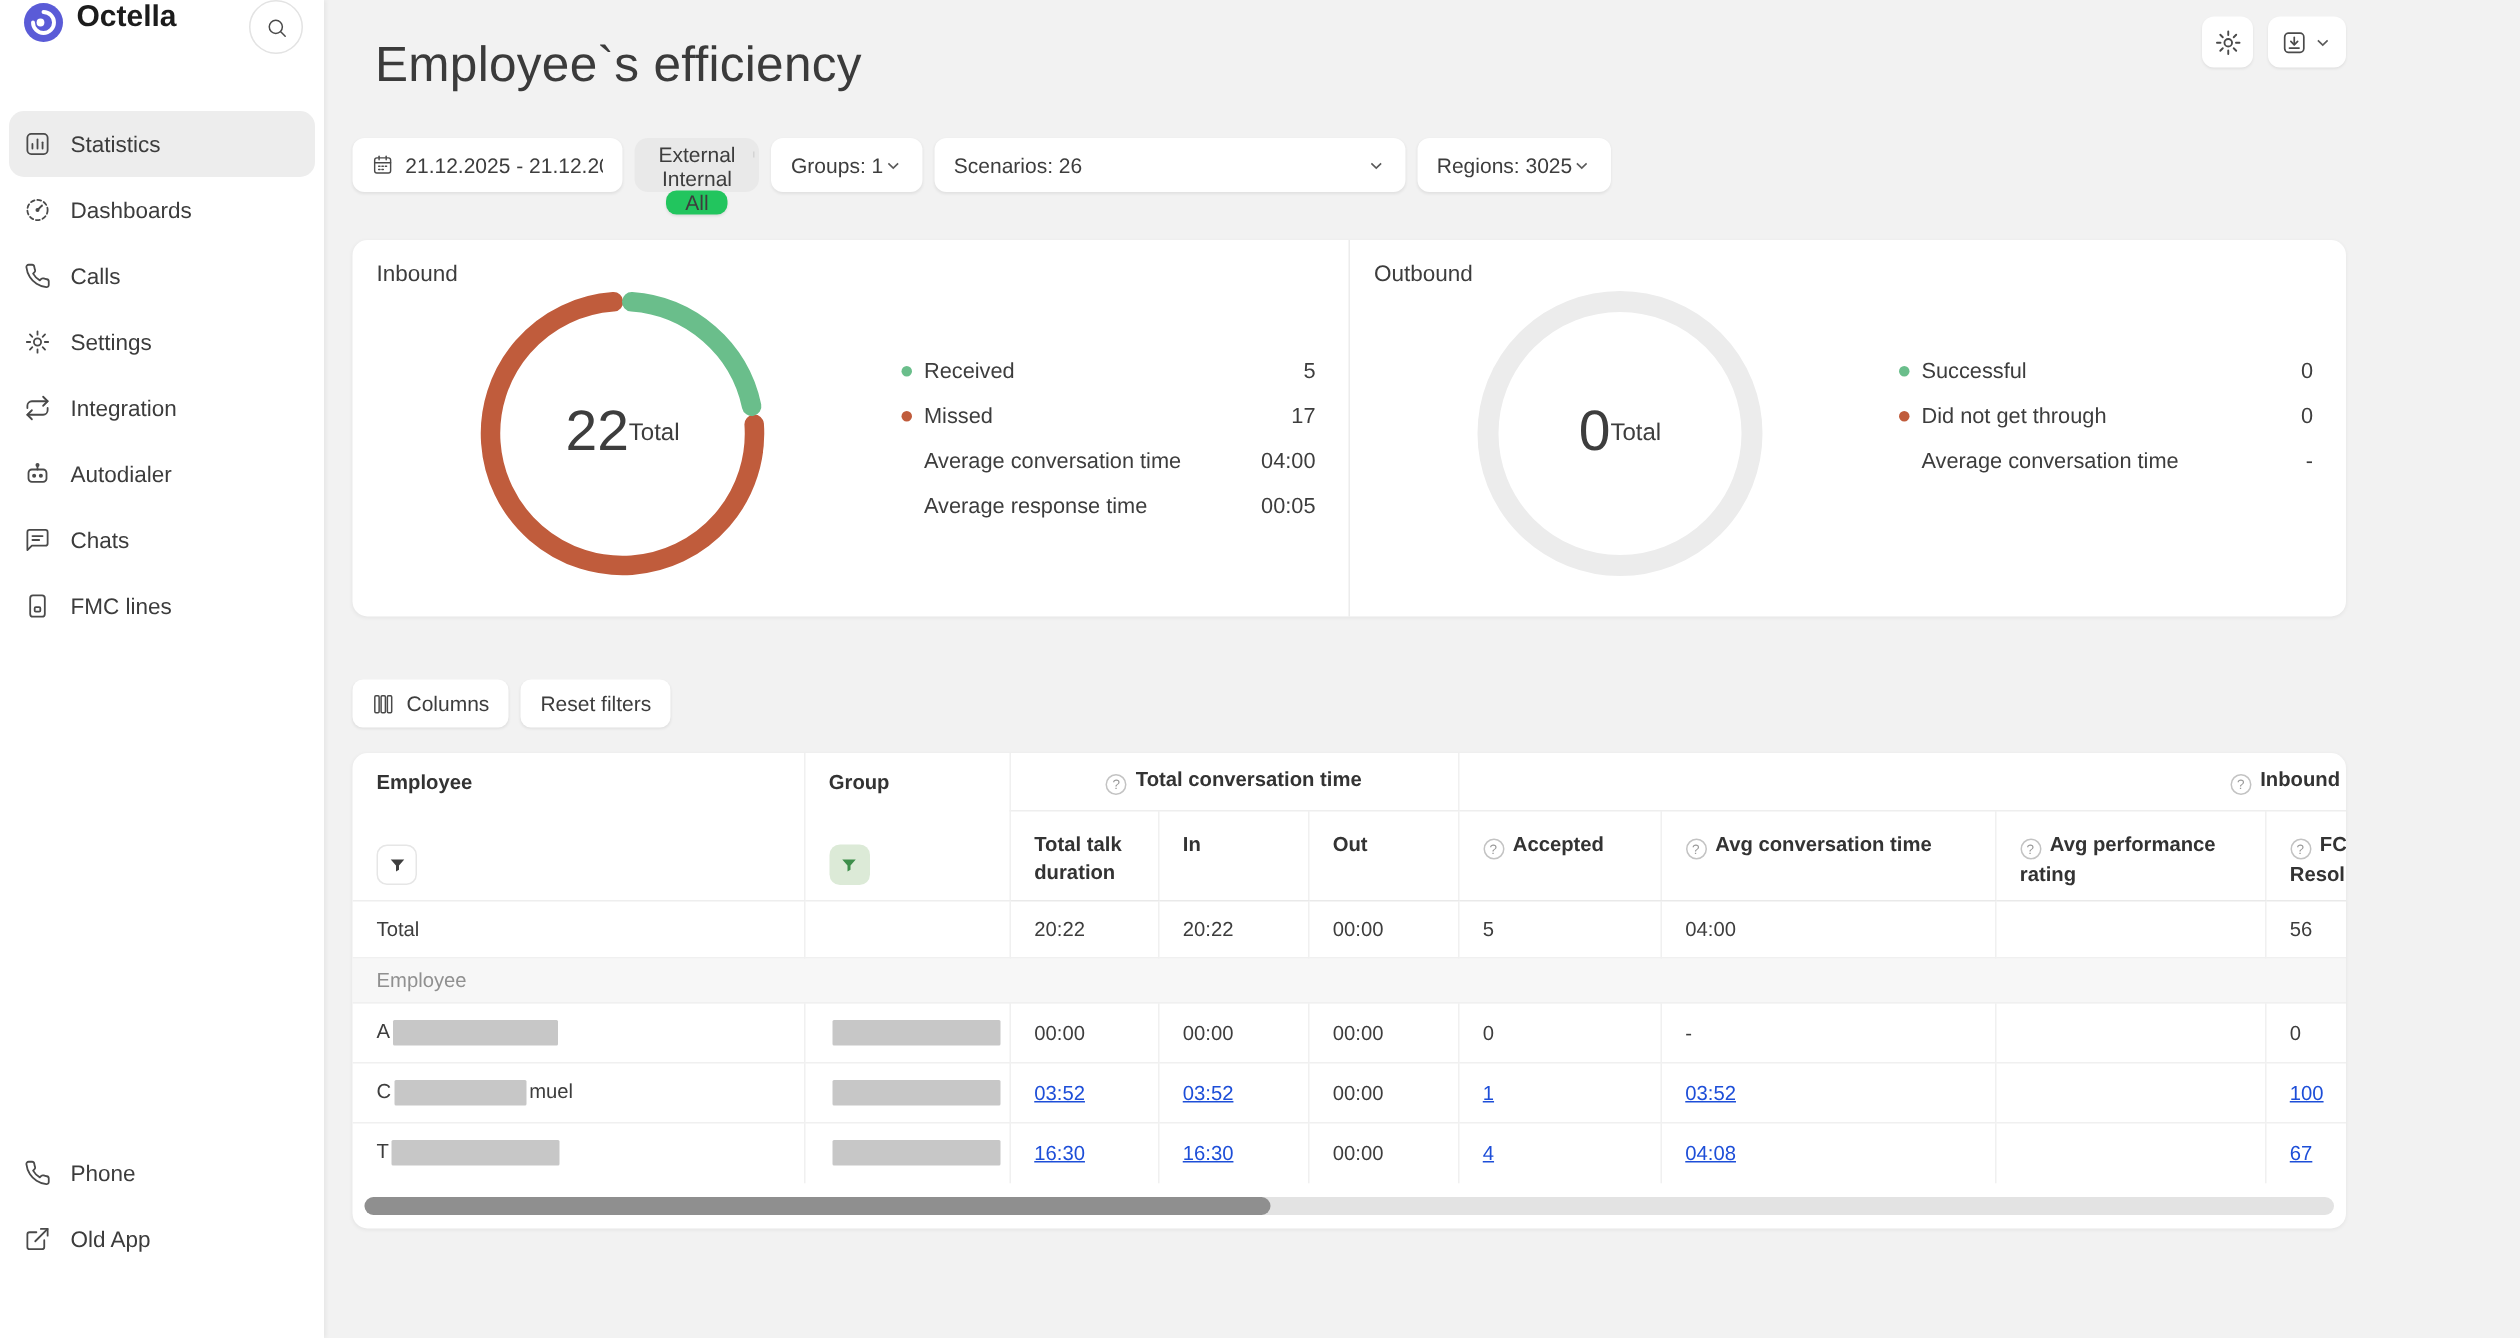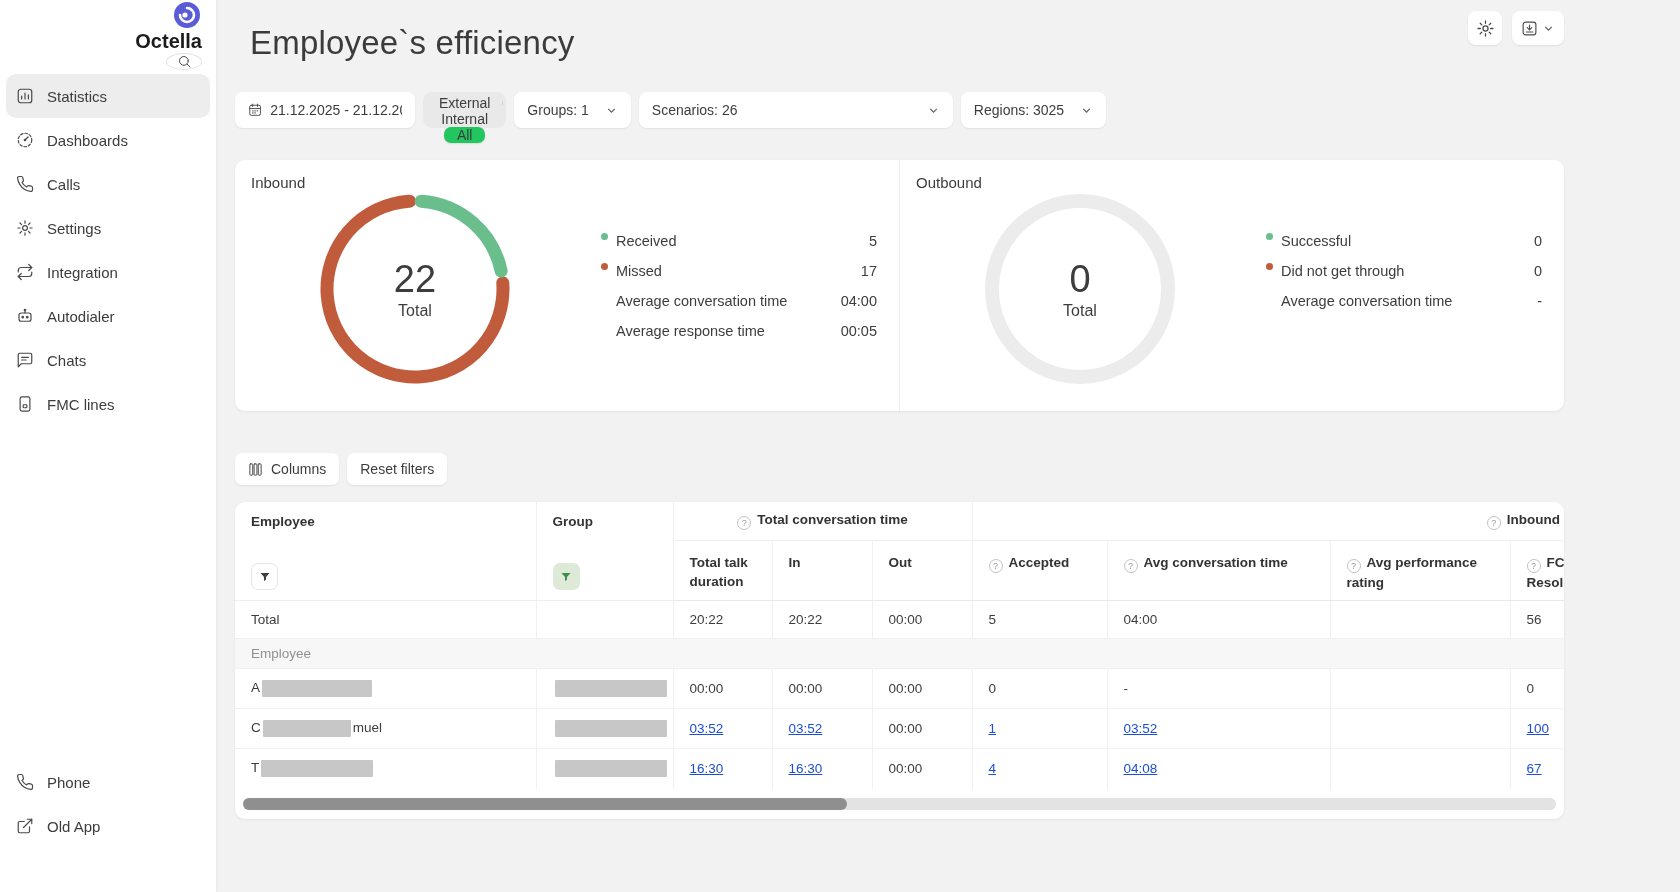--- a/index.html
+++ b/index.html
@@ -3,21 +3,21 @@
 <meta charset="utf-8">
 <style>
   * { margin:0; padding:0; box-sizing:border-box; }
   html,body { width:1680px; height:892px; overflow:hidden; background:#f2f2f2;
     font-family:"Liberation Sans","DejaVu Sans",sans-serif; color:#3d3d3d; }
   .page { position:relative; width:1680px; height:892px; }
 
   
   .sidebar { position:absolute; left:0; top:0; width:216px; height:892px; background:#fff;
     box-shadow:1px 0 3px rgba(0,0,0,.05); z-index:5; display:flex; flex-direction:column; }
-  .logo-row { display:flex; align-items:flex-end; height:64px; padding:0 14px;flex-direction:column; }
+  .logo-row { display:flex; align-items:flex-start; height:64px; padding:0 14px; }
   .logo-mark { width:30px; height:30px; flex:0 0 30px; }
   .logo-text { font-size:20px; font-weight:bold; color:#1c1c1c; margin-left:7px; flex:1; }
   .search-btn { width:36px; height:36px; border-radius:50%; border:1px solid #e3e3e3; background:#fff;
     display:flex; align-items:center; justify-content:center; cursor:pointer; }
   .nav { margin-top:10px; }
   .nav-item { display:flex; align-items:center; height:44px; padding:0 0 0 16px; font-size:15px;
     color:#3c3c3c; cursor:pointer; }
   .nav-item.active { background:#ededed; border-radius:10px; margin:0 6px; padding-left:10px; }
   .nav-icon { width:18px; height:18px; margin-right:13px; flex:0 0 18px; color:#4a4a4a; }
   .nav-bottom { margin-top:auto; padding-bottom:44px; }
@@ -39,36 +39,36 @@
   .filters { display:flex; align-items:center; gap:8px; margin-top:18px; height:36px; }
   .pill { height:36px; background:#fff; border-radius:8px; box-shadow:0 1px 2px rgba(0,0,0,.07);
     display:flex; align-items:center; padding:0 13px; font-size:14px; font-weight:500; color:#3d3d3d; cursor:pointer; }
   .date-pill { width:180px; gap:8px; }
   .date-pill .txt { white-space:nowrap; overflow:hidden; }
   .segmented { height:36px; background:#e9e9e9; border-radius:9px; display:flex; align-items:center; padding:3px;flex-direction:column; }
   .seg-opt { height:30px; display:flex; align-items:center; padding:0 13px; font-size:14px; color:#3d3d3d;
     cursor:pointer; position:relative; }
   .seg-opt.divided::after { content:""; position:absolute; right:0; top:6px; bottom:6px; width:1px; background:#d4d4d4; }
   .seg-opt.active { background:#22c55e; border-radius:7px; box-shadow:0 1px 2px rgba(0,0,0,.1); }
-  .dd { gap:16px;align-items:center; }
+  .dd { gap:0;align-items:center; }
   .dd-scenarios { width:314px; justify-content:space-between; }
   .chev { width:13px; height:13px; stroke:#5a5a5a; stroke-width:2; fill:none; }
 
   
   .cards { margin-top:32px; height:251px; background:#fff; border-radius:10px;
     box-shadow:0 1px 3px rgba(0,0,0,.06); display:flex; }
   .card-half { position:relative; width:664px; display:flex; align-items:center; }
   .card-half.right { border-left:1px solid #ececec; width:665px; }
   .card-title { position:absolute; left:16px; top:14px; font-size:15px; color:#3d3d3d; }
   .donut-wrap { position:relative; width:200px; height:200px; margin-left:80px; margin-top:6px; flex:0 0 200px; }
-  .donut-center { position:absolute; inset:0; display:flex; flex-direction:column; align-items:center; justify-content:center; }
+  .donut-center { position:absolute; inset:0; display:flex; flex-direction:row; align-items:center; justify-content:center; }
   .donut-total { font-size:38px; color:#3d3d3d; }
   .donut-total-label { font-size:16px; color:#3d3d3d; margin-top:1px; }
   .legend { flex:1; margin:14px 22px 0 86px; }
-  .legend-row { display:flex; height:30px; font-size:14.5px; }
+  .legend-row { display:flex; align-items:center; height:30px; font-size:14.5px; }
   .legend-dot { width:7px; height:7px; border-radius:50%; margin-right:8px; flex:0 0 7px; }
   .legend-dot.none { background:transparent; }
   .legend-label { color:#3d3d3d; }
   .legend-value { margin-left:auto; color:#3d3d3d; }
 
   
   .table-actions { margin-top:42px; display:flex; gap:8px; }
   .tbtn { height:32px; background:#fff; border-radius:7px; box-shadow:0 1px 2px rgba(0,0,0,.08);
     display:flex; align-items:center; padding:0 13px; gap:8px; font-size:14px; color:#3d3d3d; cursor:pointer; }
 

